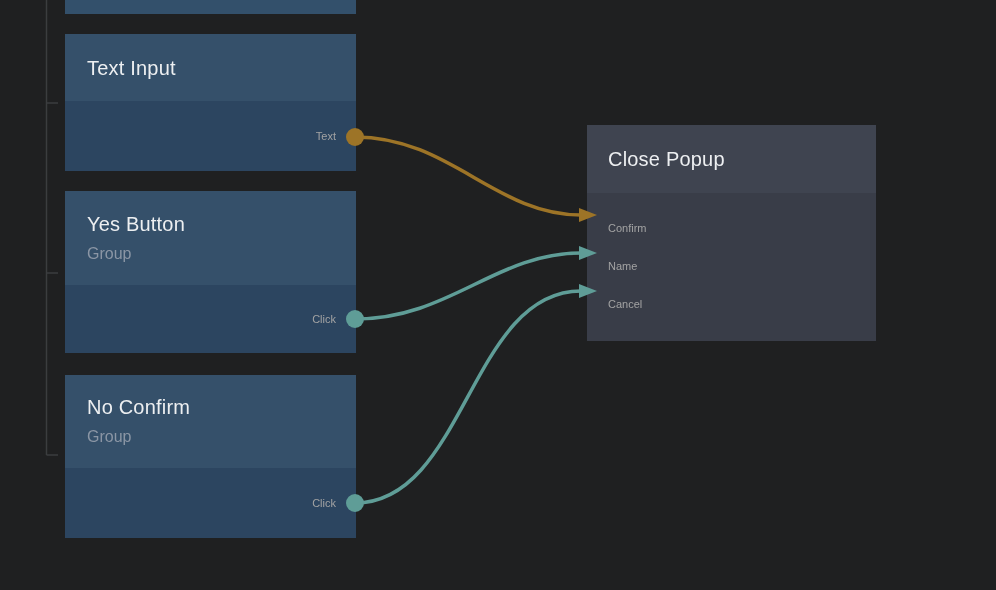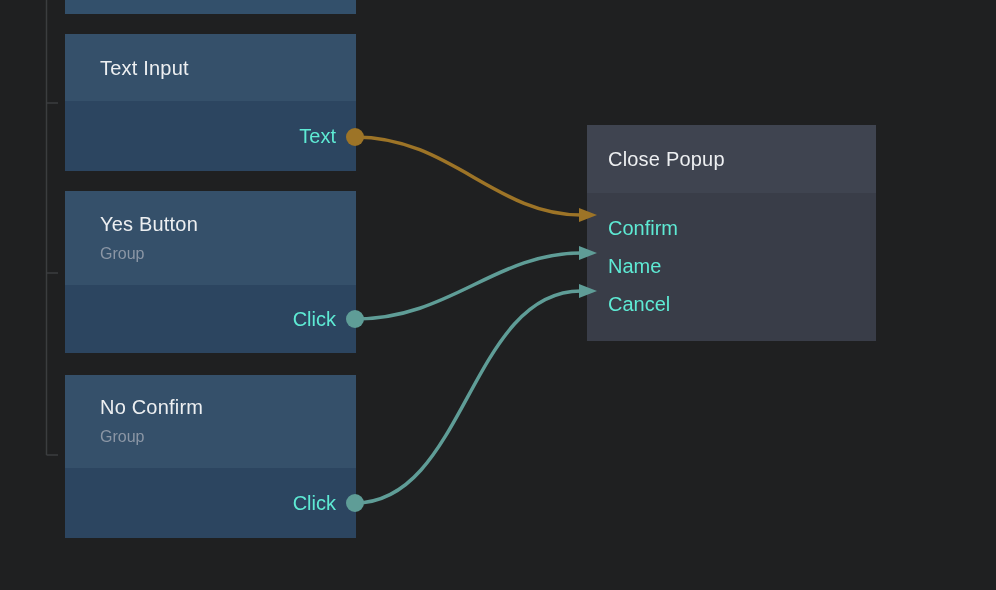--- a/index.html
+++ b/index.html
@@ -19,21 +19,21 @@
   }
   .node {
     position: absolute;
     display: flex;
     flex-direction: column;
   }
   .node-header {
     display: flex;
     flex-direction: column;
     justify-content: center;
-    padding-left: 35px;
+    padding-left: 22px;
     box-sizing: border-box;
   }
   .node-title {
     font-size: 20px;
     color: #edeff1;
     line-height: 30px;
     letter-spacing: 0.2px;
     white-space: nowrap;
   }
   .node-subtitle {
@@ -53,22 +53,22 @@
   }
   .out-row {
     position: absolute;
     inset: 0;
     display: flex;
     align-items: center;
     justify-content: flex-end;
     padding-right: 20px;
   }
   .port-label {
-    font-size: 20px;
-    color: #5eead4;
+    font-size: 11px;
+    color: #a3a3a3;
     white-space: nowrap;
   }
   .in-rows {
     padding-top: 16px;
   }
   .in-row {
     height: 38px;
     display: flex;
     align-items: center;
     padding-left: 21px;

